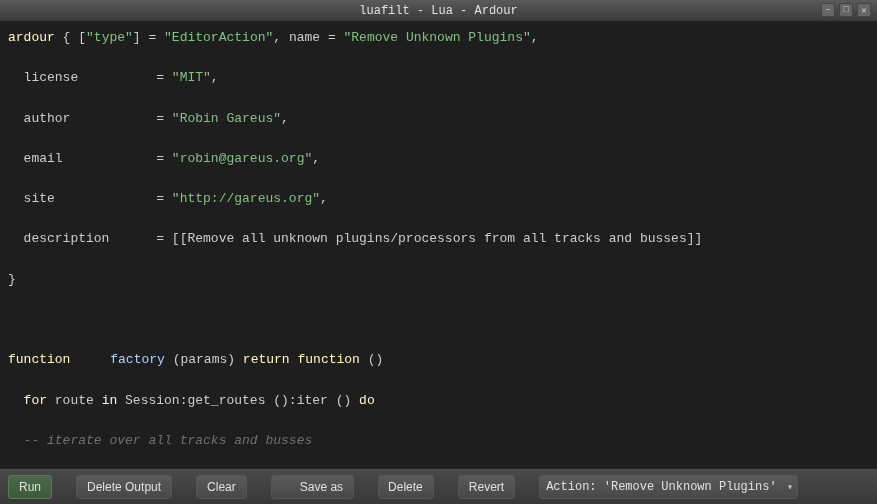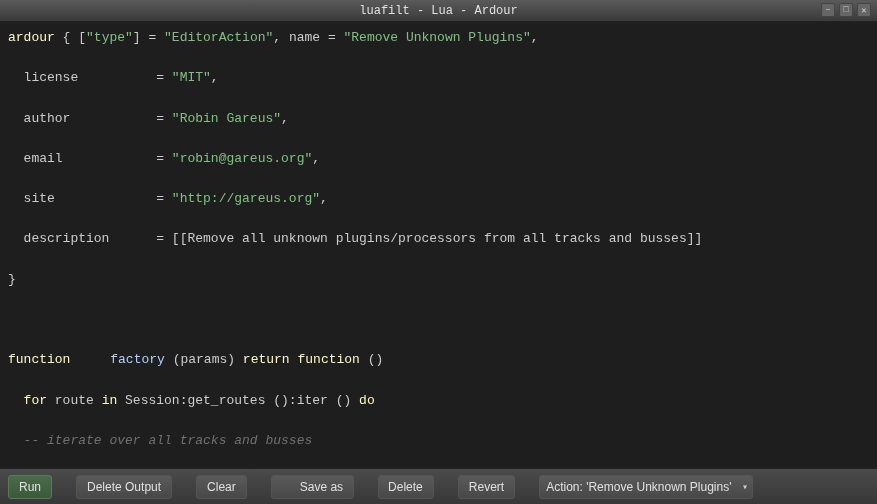--- a/index.html
+++ b/index.html
@@ -113,21 +113,21 @@
       padding-left: 28px;
     }
     .btn-delete {
       background: linear-gradient(to bottom, #5a5a5a, #484848);
       padding-left: 9px;
     }
     .btn-revert {
       background: linear-gradient(to bottom, #5a5a5a, #484848);
     }
     .action-select {
-      font-family: Liberation Sans, sans-serif;
+      font-family: Liberation Mono, monospace;
       font-size: 12px;
       padding: 4px 6px;
       background: linear-gradient(to bottom, #5a5a5a, #484848);
       border: 1px solid #555;
       border-radius: 3px;
       color: #e0e0e0;
       cursor: pointer;
       appearance: none;
       -webkit-appearance: none;
       padding-right: 20px;

